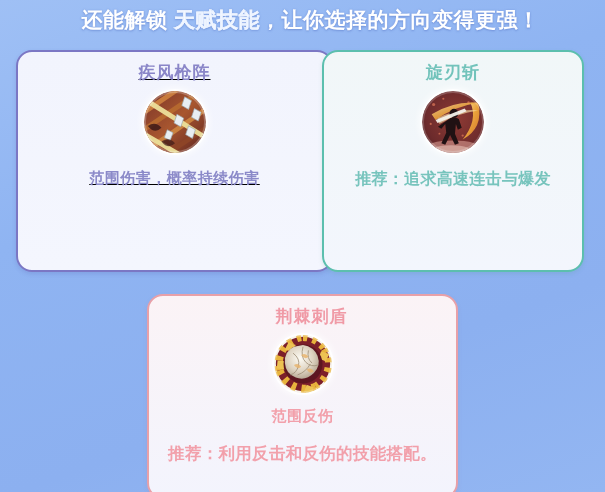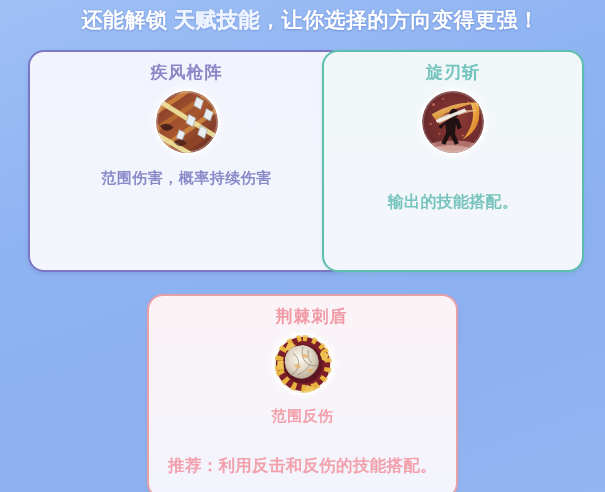--- a/index.html
+++ b/index.html
@@ -45,25 +45,26 @@
   }
 
   
   .card {
     position: absolute;
     border-radius: 16px;
     background: #f3f5fd;
     overflow: hidden;
   }
   .card.purple {
-    left: 28px; top: 50px;
+    left: 16px; top: 50px;
     width: 317px; height: 222px;
     border: 2.5px solid #7b77c4;
     background: linear-gradient(180deg,#f2f4fd 0%, #f4f6fe 100%);
     box-shadow: 0 2px 4px rgba(70,80,160,.18);
+    text-decoration: underline;
   }
   .card.green {
     left: 322px; top: 50px;
     width: 262px; height: 222px;
     border: 2.5px solid #5cbfae;
     background: linear-gradient(180deg,#f1f7f8 0%, #f3f6fd 100%);
     box-shadow: 0 2px 4px rgba(70,140,130,.15);
   }
   .card.pink {
     left: 147px; top: 294px;
@@ -116,21 +117,21 @@
     line-height: 1.45;
     letter-spacing: 0.3px;
     margin-top: 14px;
     padding: 0 14px;
   }
   .purple .desc, .purple .rec { color: #8b8ac9; }
   .green  .desc, .green  .rec { color: #77c4bd; }
   .pink   .desc, .pink   .rec { color: #f2a0ab; }
 
   .pink .desc { margin-top: 14px; }
-  .pink .rec  { margin-top: 28px; font-size: 16.5px; }
+  .pink .rec  { margin-top: 16px; font-size: 16.5px; }
 </style>
 </head>
 <body>
 
 <div id="stage">
 
   <div class="headline">
     <span>还能解锁 </span><span class="hl">天赋技能</span><span>，让你选择的方向变得更强！</span>
   </div>
 
@@ -233,22 +234,21 @@
 
             <path d="M14 30 L44 18 L46 21 L16 33 z" fill="#f3f1ea" opacity=".95"></path>
             <circle cx="32" cy="32" r="31" fill="none" stroke="rgba(255,255,255,.2)" stroke-width="2"></circle>
           </g>
         </svg>
       </div>
     </div>
 
 
     <div class="rec">
-      <br>
-      <span>输出的技能搭配。</span>
+      <span>推荐：追求高速连击与爆发</span><br>
     </div>
   </div>
 
   <div class="card pink">
     <div class="card-title">荆棘刺盾</div>
 
     <div class="icon-wrap">
       <div class="icon-circle small">
         <svg viewBox="0 0 64 64" xmlns="http://www.w3.org/2000/svg" aria-hidden="true">
           <defs>

